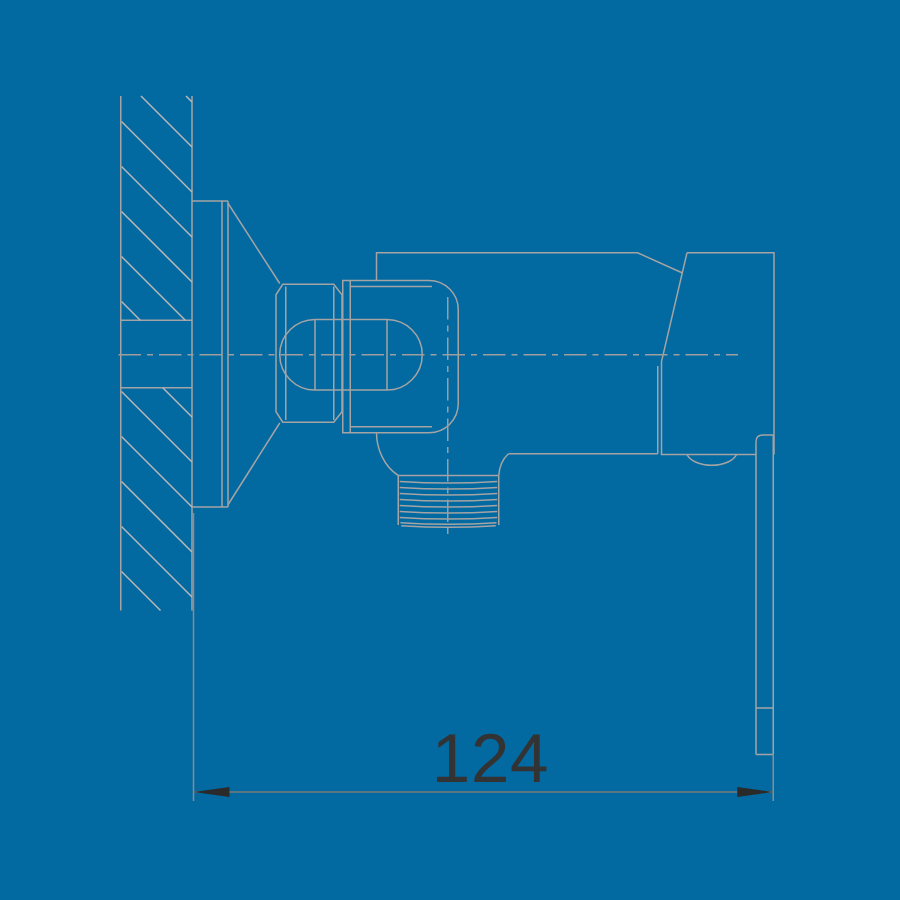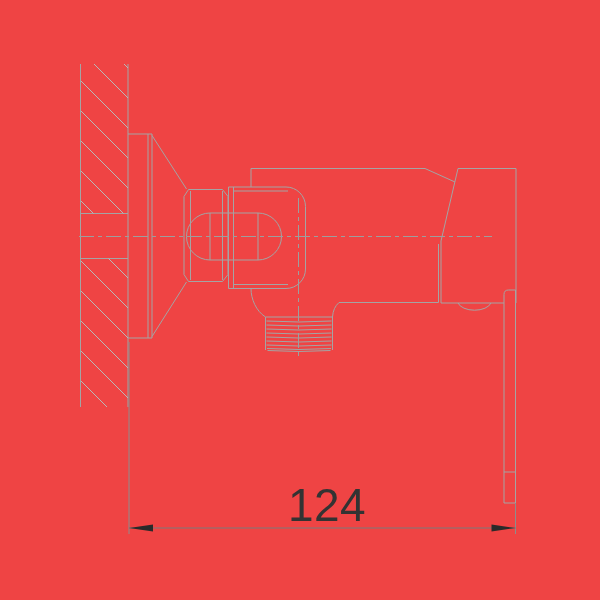--- a/index.html
+++ b/index.html
@@ -8,21 +8,21 @@
     width: 600px;
     height: 600px;
     background: #ffffff;
     font-family: "Liberation Sans", sans-serif;
     overflow: hidden;
   }
   .canvas-wrap {
     position: relative;
     width: 600px;
     height: 600px;
-    background: #ef4444;
+    background: #0369a1;
   }
   svg { display: block; }
   text.dim-label {
     font-family: "Liberation Sans", sans-serif;
     font-size: 46px;
     letter-spacing: 0.5px;
   }
 </style>
 </head>
 <body>

